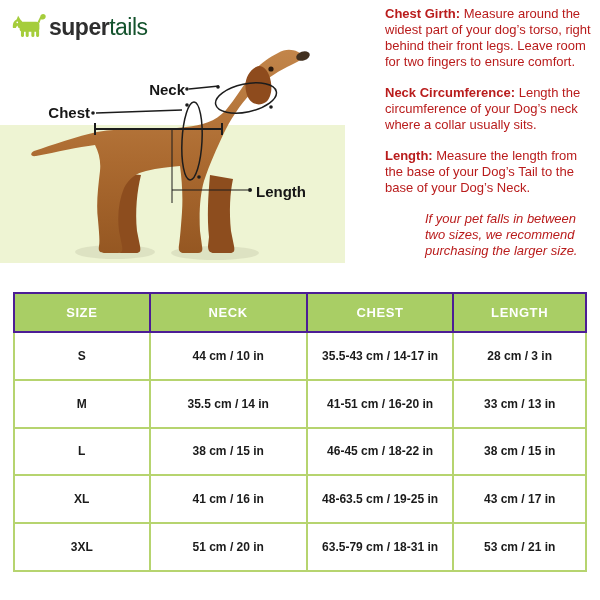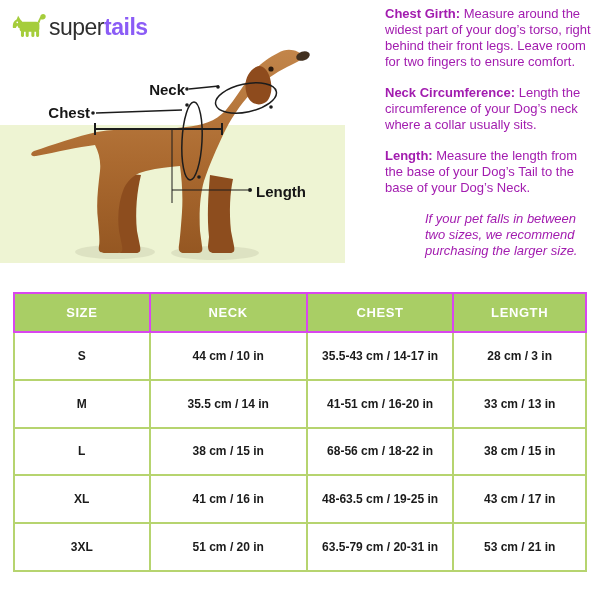--- a/index.html
+++ b/index.html
@@ -4,40 +4,40 @@
 <style>
   html,body{margin:0;padding:0;background:#ffffff;}
   .canvas{
     position:relative;width:600px;height:600px;background:#ffffff;overflow:hidden;
     font-family:"Liberation Sans","DejaVu Sans",sans-serif;
   }
   
   .logo{position:absolute;left:12px;top:12px;display:flex;align-items:center;gap:3px;}
   .logo svg{display:block;}
   .logo-text{font-size:23px;letter-spacing:-0.5px;line-height:1;}
-  .logo-text .bold{font-weight:normal;color:#2e2e2e;}
-  .logo-text .light{font-weight:bold;color:#8b5cf6;}
+  .logo-text .bold{font-weight:bold;color:#2e2e2e;}
+  .logo-text .light{font-weight:normal;color:#14532d;}
   
   .diagram{position:absolute;left:0;top:45px;width:380px;height:225px;}
   .diagram svg{position:absolute;left:0;top:0;}
   .diagram text{font-family:"Liberation Sans","DejaVu Sans",sans-serif;font-weight:bold;font-size:15px;fill:#161616;}
   
-  .instructions{position:absolute;left:385px;top:6px;width:208px;color:#a21caf;
+  .instructions{position:absolute;left:385px;top:6px;width:208px;color:#b91c1c;
     font-size:13px;line-height:16px;}
   .instructions p{margin:0 0 15px 0;}
   .instructions .ttl{font-weight:bold;}
   .instructions .note{font-style:italic;margin-left:40px;}
   
   .size-table{
     position:absolute;left:13px;top:292px;width:574px;height:280px;
     border-collapse:collapse;table-layout:fixed;
   }
   .size-table th{
     background:#a9ce65;color:#ffffff;font-size:13px;font-weight:bold;
-    letter-spacing:0.6px;height:35px;border:2px solid #d946ef;text-align:center;
+    letter-spacing:0.6px;height:35px;border:2px solid #4c1d95;text-align:center;
   }
   .size-table td{
     border:2px solid #b6d46f;background:#ffffff;color:#1b1b1b;
     font-size:12px;font-weight:bold;text-align:center;vertical-align:middle;
   }
   col.c1{width:23.7%;} col.c2{width:27.5%;} col.c3{width:25.6%;} col.c4{width:23.2%;}
 </style>
 </head>
 <body>
 
@@ -187,31 +187,31 @@
       </tr>
       <tr>
         <td>M</td>
         <td>35.5 cm / 14 in</td>
         <td>41-51 cm / 16-20 in</td>
         <td>33 cm / 13 in</td>
       </tr>
       <tr>
         <td>L</td>
         <td>38 cm / 15 in</td>
-        <td>68-56 cm / 18-22 in</td>
+        <td>46-45 cm / 18-22 in</td>
         <td>38 cm / 15 in</td>
       </tr>
       <tr>
         <td>XL</td>
         <td>41 cm / 16 in</td>
         <td>48-63.5 cm / 19-25 in</td>
         <td>43 cm / 17 in</td>
       </tr>
       <tr>
         <td>3XL</td>
         <td>51 cm / 20 in</td>
-        <td>63.5-79 cm / 20-31 in</td>
+        <td>63.5-79 cm / 18-31 in</td>
         <td>53 cm / 21 in</td>
       </tr>
     </tbody>
   </table>
 
 </div>
 
 </body></html>

